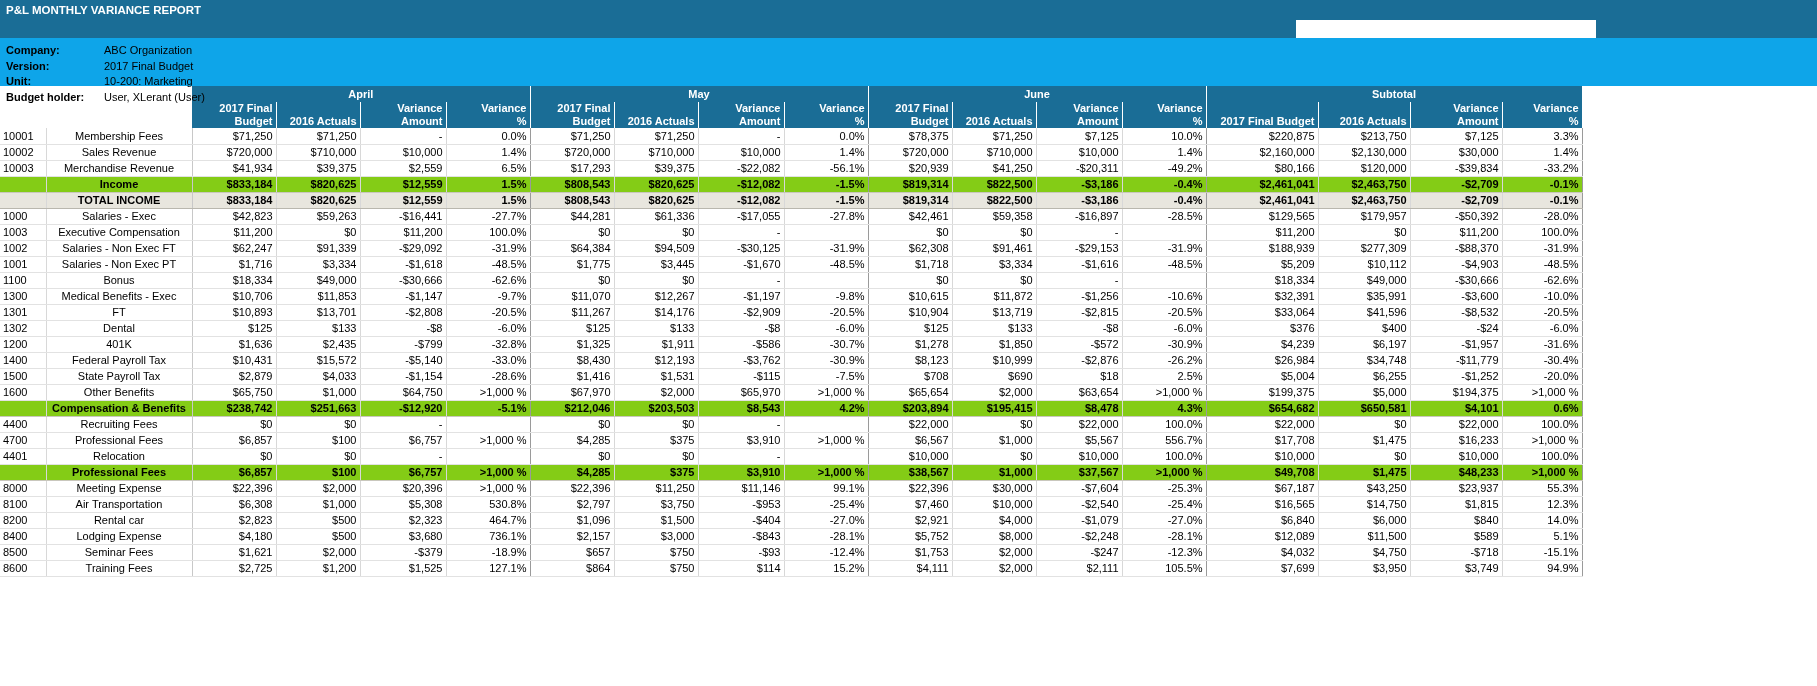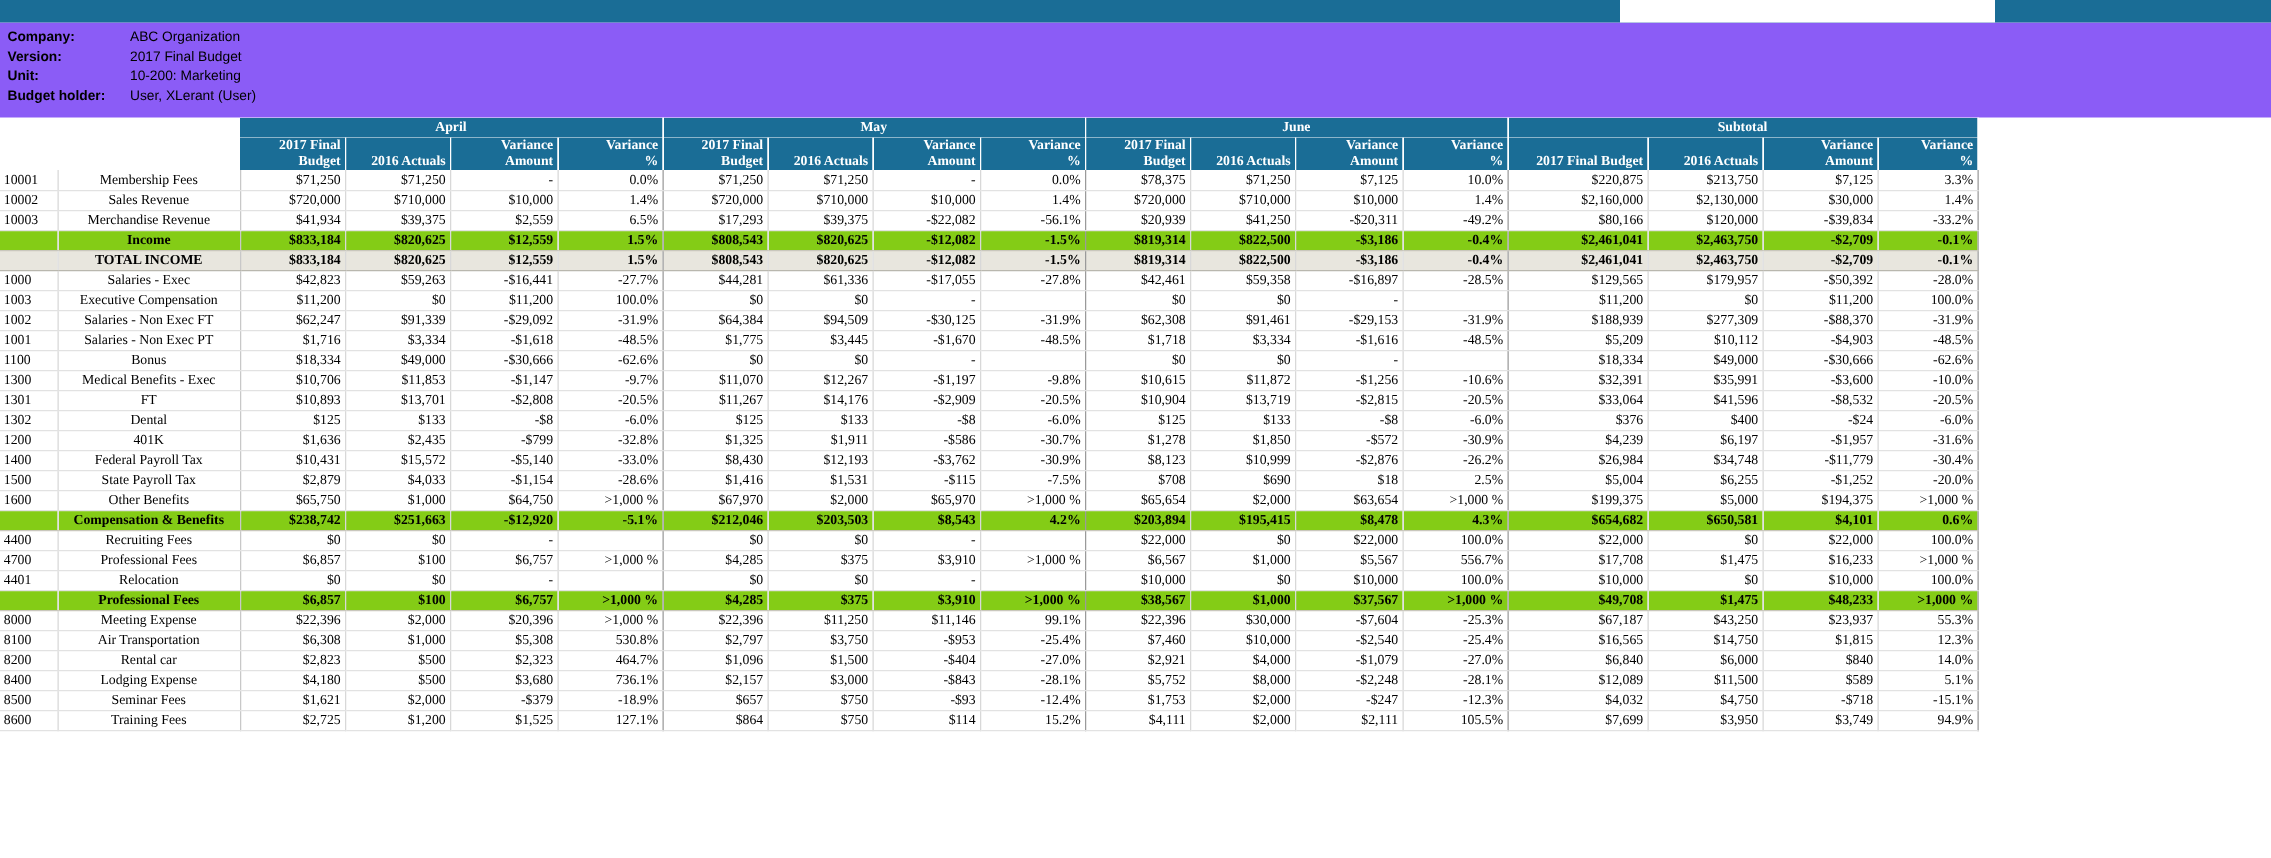--- a/index.html
+++ b/index.html
@@ -40,24 +40,24 @@
   .sub-band .notch {
     position: absolute;
     right: 221px;
     top: 0;
     width: 300px;
     height: 18px;
     background: #ffffff;
   }
   
   .meta {
-    background: #8b5cf6;
+    background: #0ea5e9;
     padding: 5px 0 4px 6px;
     box-sizing: border-box;
-    height: 76px;
+    height: 48px;
   }
   .meta-row {
     display: flex;
     height: 15.5px;
     line-height: 15.5px;
     font-size: 11px;
   }
   .meta-label {
     width: 98px;
     font-weight: bold;
@@ -65,21 +65,20 @@
   .meta-value {
     font-weight: normal;
     text-align: center;
   }
   
   table.grid {
     border-collapse: collapse;
     table-layout: fixed;
     width: 1514px;
     font-size: 11px;
-    font-family: Liberation Serif, serif;
   }
   table.grid td, table.grid th {
     padding: 0 3px;
     height: 16px;
     box-sizing: border-box;
     overflow: hidden;
     white-space: nowrap;
   }
   .hdr-group {
     background: #1a6d96;
@@ -144,20 +143,23 @@
   }
   tr.data td.rowlabel, tr.data td.rowcode {
     font-weight: normal;
   }
 </style>
 </head>
 <body>
 
 <div id="report">
 
+  <div class="title-bar">
+    <span>P&amp;L MONTHLY VARIANCE REPORT</span>
+  </div>
 
   <div class="sub-band">
     <div class="notch"></div>
   </div>
 
   <div class="meta">
     <div class="meta-row">
       <div class="meta-label">Company:</div>
       <div class="meta-value">ABC Organization</div>
     </div>

